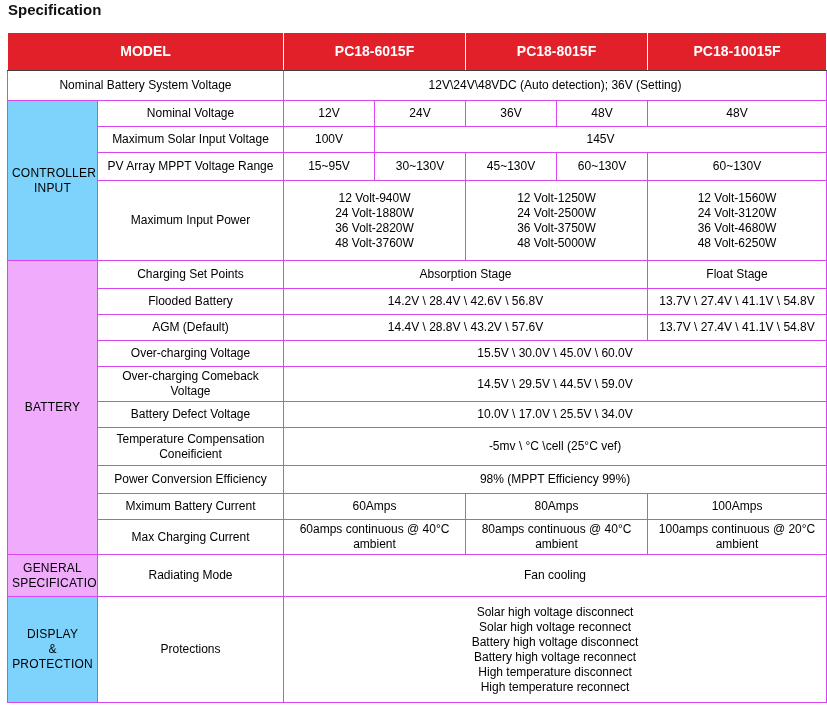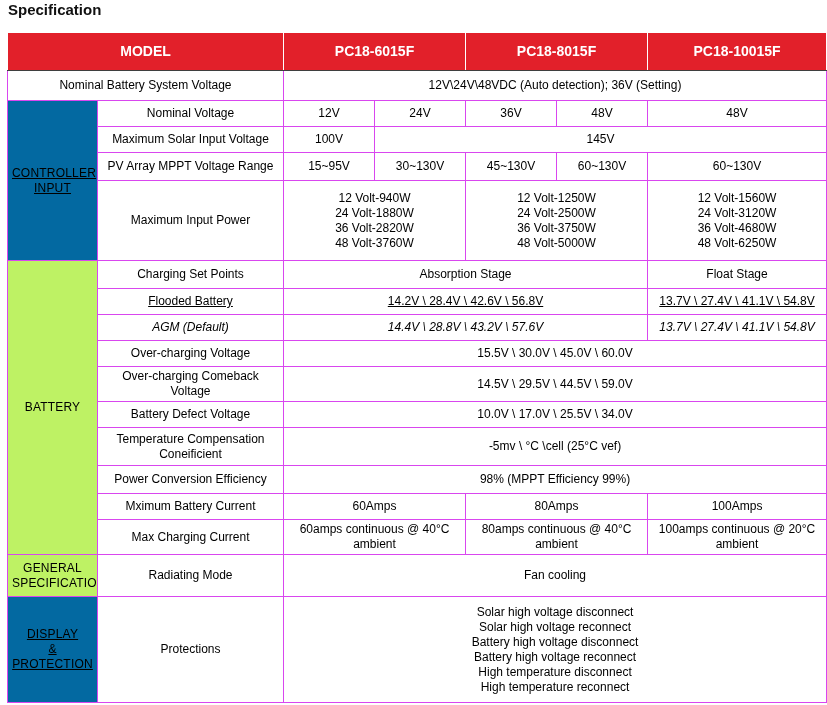--- a/index.html
+++ b/index.html
@@ -35,35 +35,35 @@
   table.spec thead th {
     background: #e2202a;
     color: #ffffff;
     font-weight: bold;
     font-size: 14px;
     border: 1px solid #ffffff;
     border-bottom: 1px solid #3f3f3f;
   }
   td.label { text-align: left; padding-left: 8px; }
   td.section {
-    background: #bef264;
+    background: #f0abfc;
     font-size: 11px;
     letter-spacing: 0.2px;
   }
-  td.section.gray { background: #0369a1; text-decoration: underline; }
+  td.section.gray { background: #7dd3fc; }
   
   tr.r-header  { height: 38px; }
   tr.r-nominal { height: 30px; }
   tr.r-bv      { height: 26px; }
   tr.r-msi     { height: 26px; }
   tr.r-pv      { height: 28px; padding-left: 40px; }
   tr.r-mip     { height: 80px; }
   tr.r-csp     { height: 28px; }
-  tr.r-fb      { height: 26px; text-decoration: underline; }
-  tr.r-agm     { height: 26px; font-style: italic; }
+  tr.r-fb      { height: 26px; }
+  tr.r-agm     { height: 26px; }
   tr.r-ocv     { height: 26px; }
   tr.r-occ     { height: 26px; }
   tr.r-bdv     { height: 26px; }
   tr.r-tc      { height: 38px; }
   tr.r-pce     { height: 28px; }
   tr.r-mbc     { height: 26px; }
   tr.r-mcc     { height: 30px; }
   tr.r-rad     { height: 42px; margin-top: 12px; }
   tr.r-prot    { height: 106px; }
   .bottom-bar {

